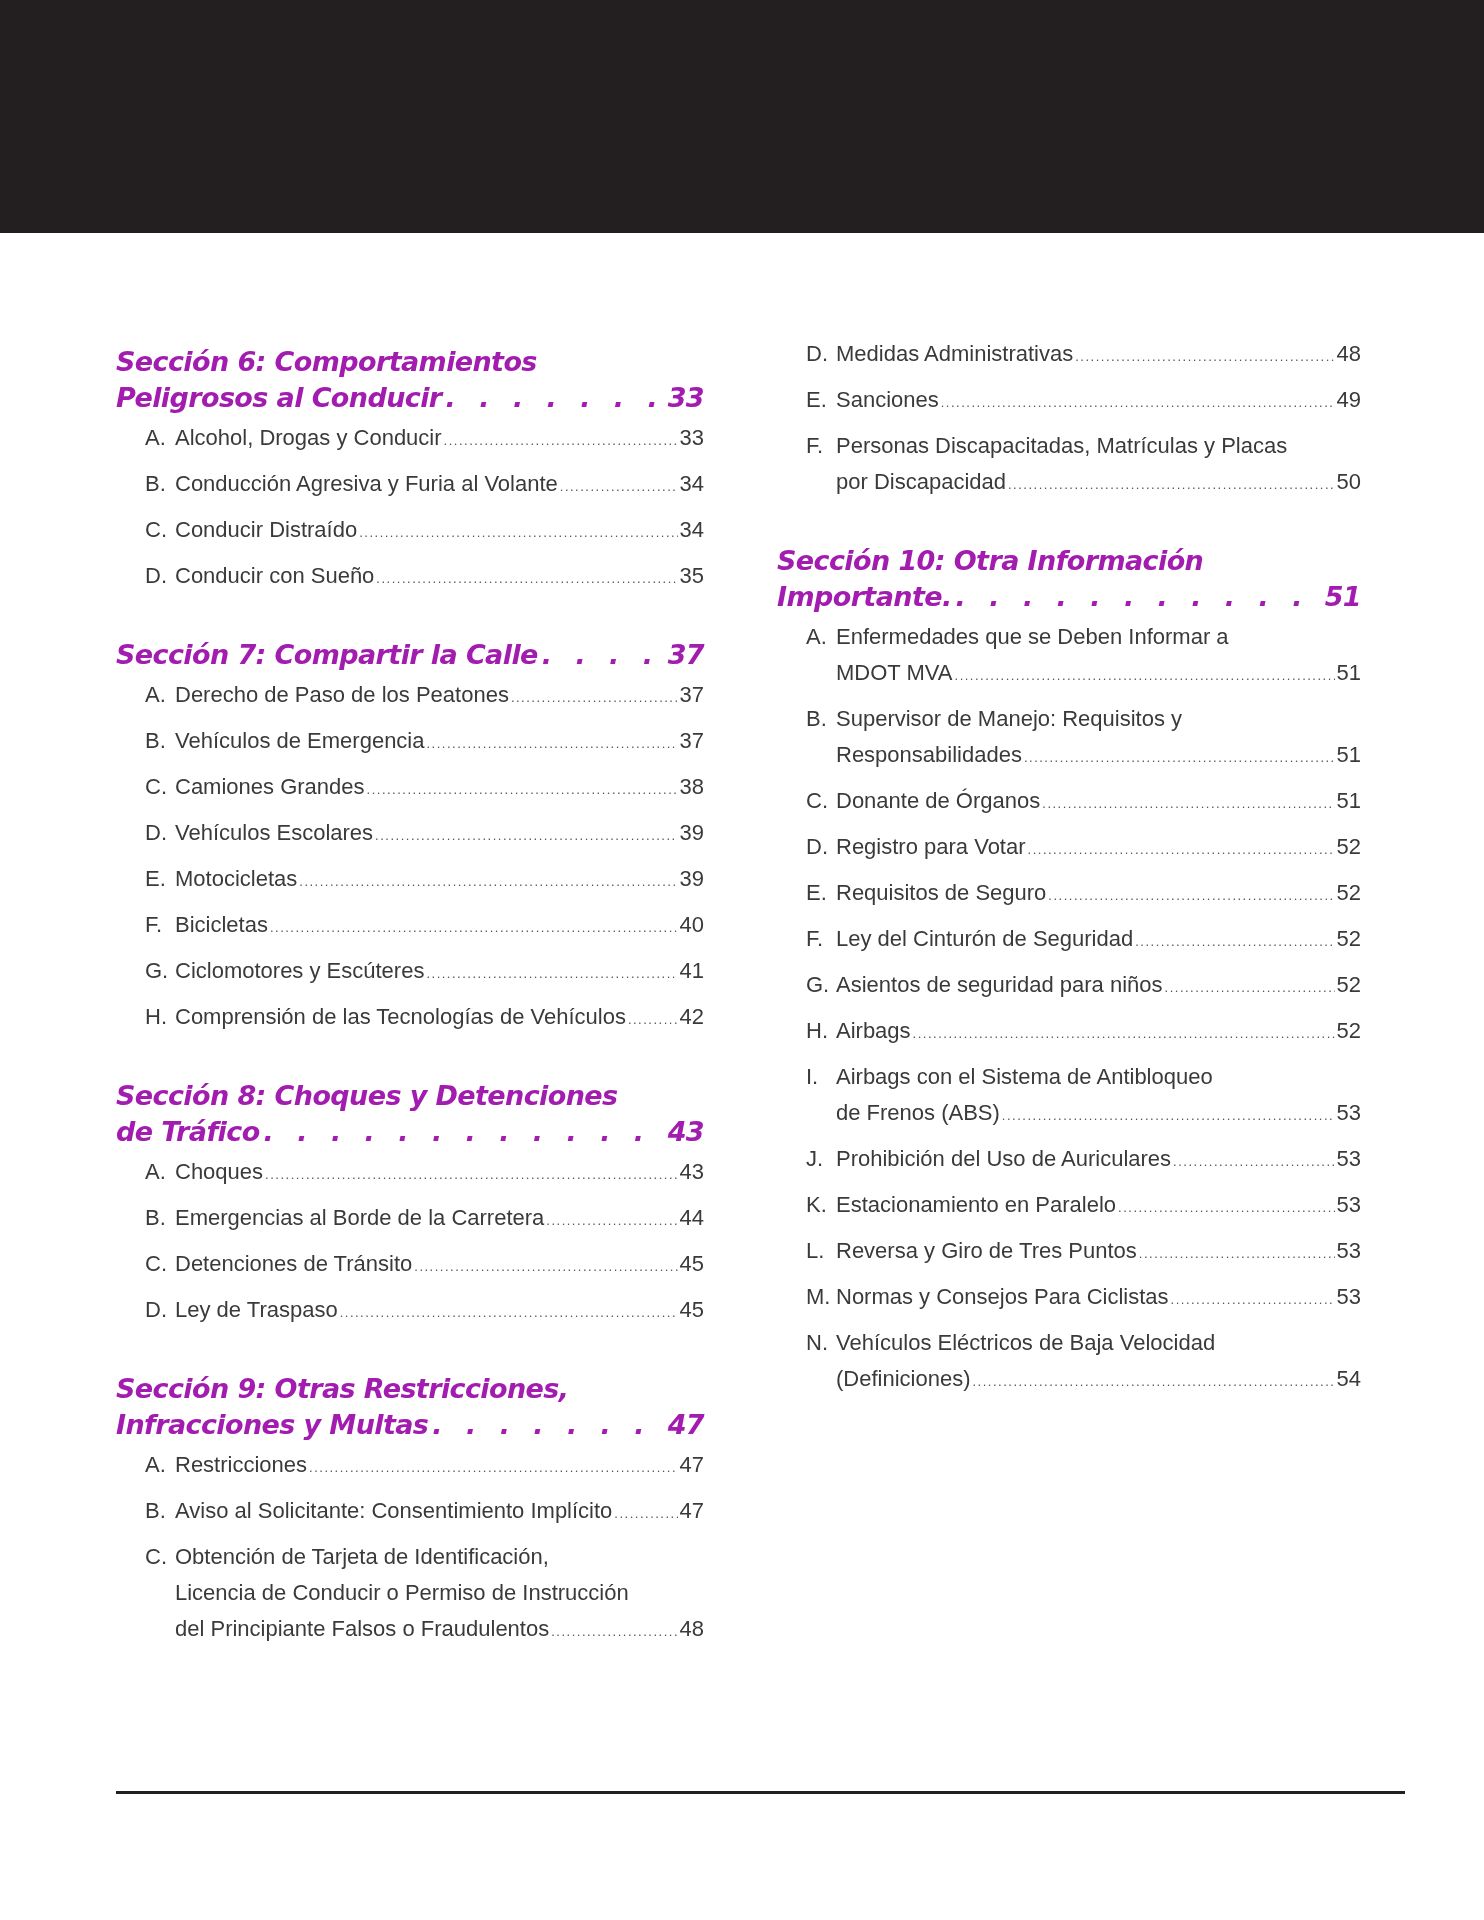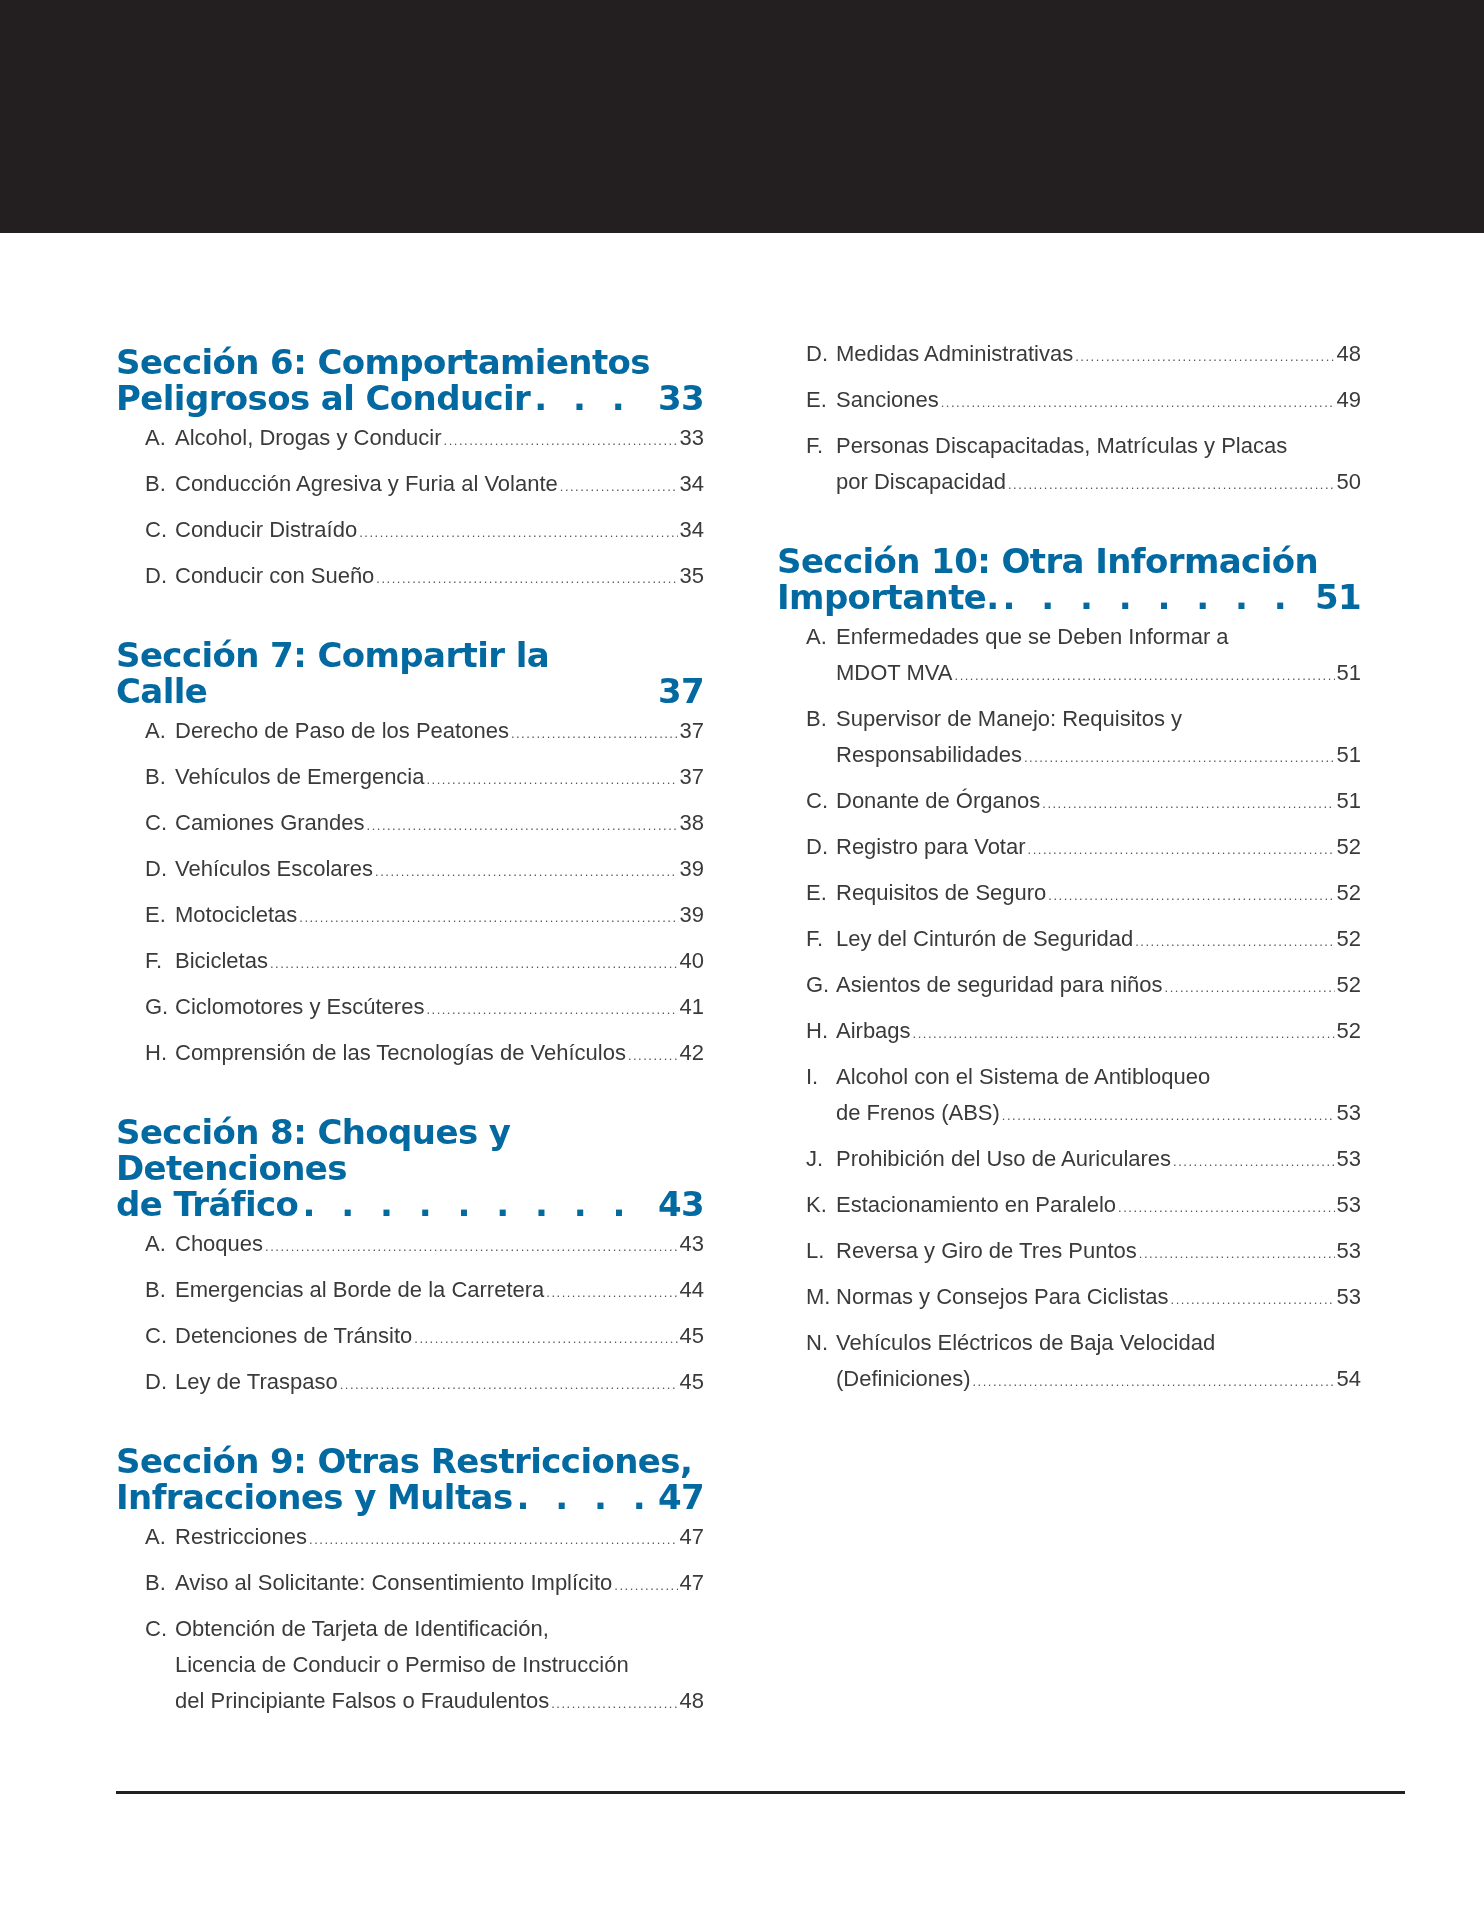--- a/index.html
+++ b/index.html
@@ -9,22 +9,22 @@
   }
   .top-band { position: absolute; left: 0; top: 0; width: 1484px; height: 233px; background: #231f20; }
   .bottom-rule { position: absolute; left: 116px; top: 1791px; width: 1289px; height: 3px; background: #231f20; }
 
   .col { position: absolute; top: 344px; }
   .col-left { left: 116px; width: 588px; }
   .col-right { left: 777px; width: 584px; }
 
   .section { margin-bottom: 40px; }
   .sec-head {
-    font-family: "DejaVu Sans", sans-serif; font-weight: bold; font-size: 34px;
-    line-height: 36px; color: #0369a1; letter-spacing: -0.6px;
+    font-family: "DejaVu Sans", sans-serif; font-weight: bold; font-size: 27px;
+    line-height: 36px; color: #a21caf; letter-spacing: -0.6px; font-style: italic;
   }
   .sec-head .lastline { display: flex; align-items: flex-end; }
   .sec-head .leader {
     flex: 1; overflow: hidden; white-space: nowrap; margin: 0 10px 0 4px;
     letter-spacing: 7px; font-weight: bold;
   }
   .sec-head .leader::before { content: ". . . . . . . . . . . . . . . . . . . . . . . . . . . . . . . . . . . . . . . . . . . . . . . . . . ."; }
   .sec-head .pg { font-weight: bold; }
 
   .items { margin-top: 4px; }
@@ -449,21 +449,21 @@
         <span class="txt">Airbags</span>
         <span class="leader"></span>
         <span class="pg">52</span>
       </div>
     </div>
   </div>
         <div class="item">
     <span class="letter">I.</span>
     <div class="body">
       <div class="lines">
-              <span class="line">Alcohol con el Sistema de Antibloqueo</span>
+              <span class="line">Airbags con el Sistema de Antibloqueo</span>
             </div>
       <div class="lastline">
         <span class="txt">de Frenos (ABS)</span>
         <span class="leader"></span>
         <span class="pg">53</span>
       </div>
     </div>
   </div>
         <div class="item">
     <span class="letter">J.</span>

